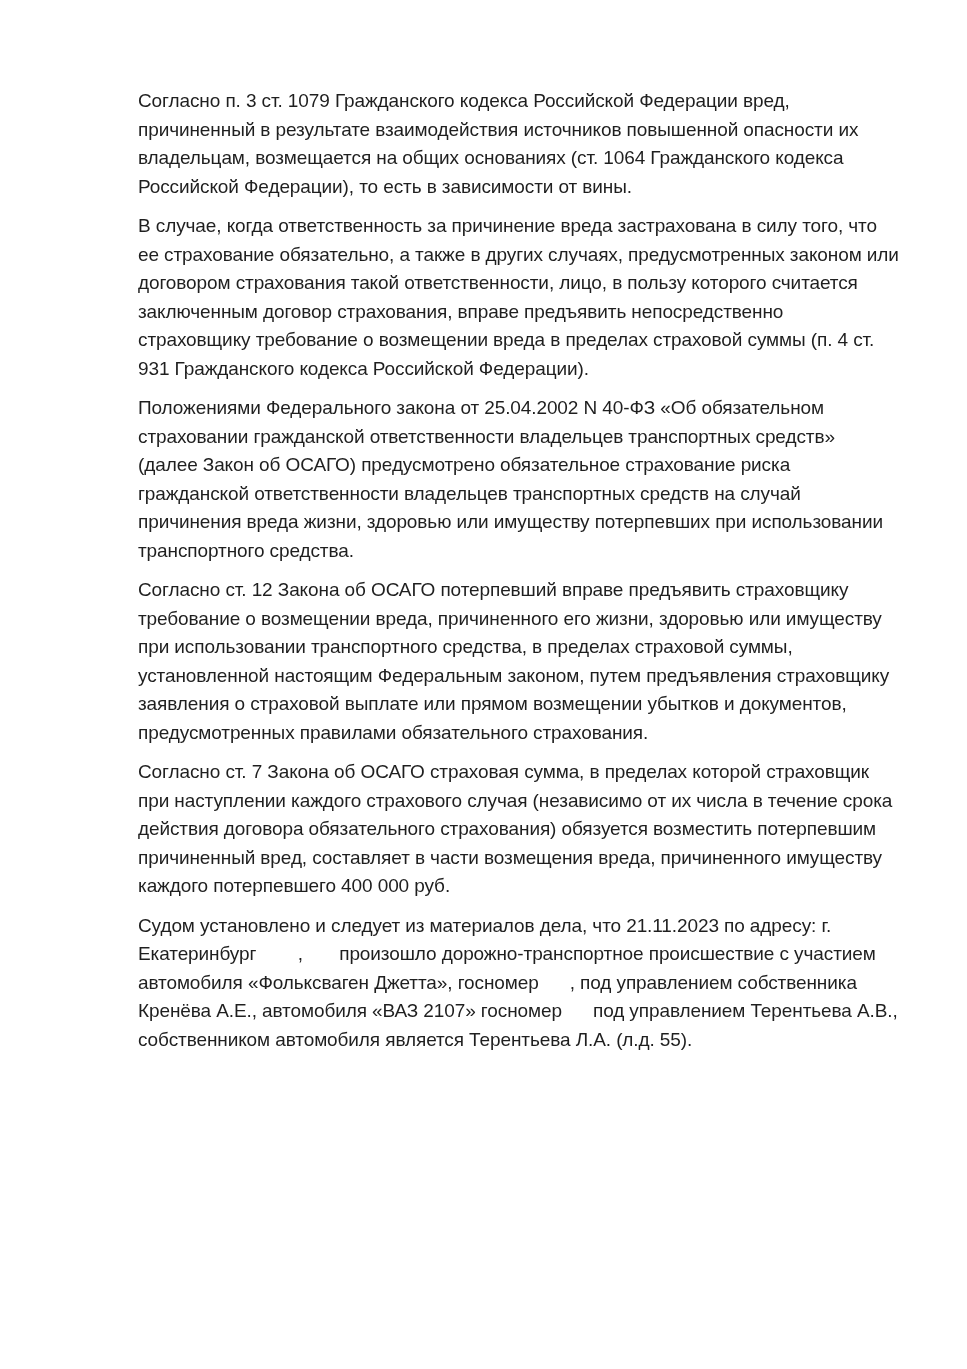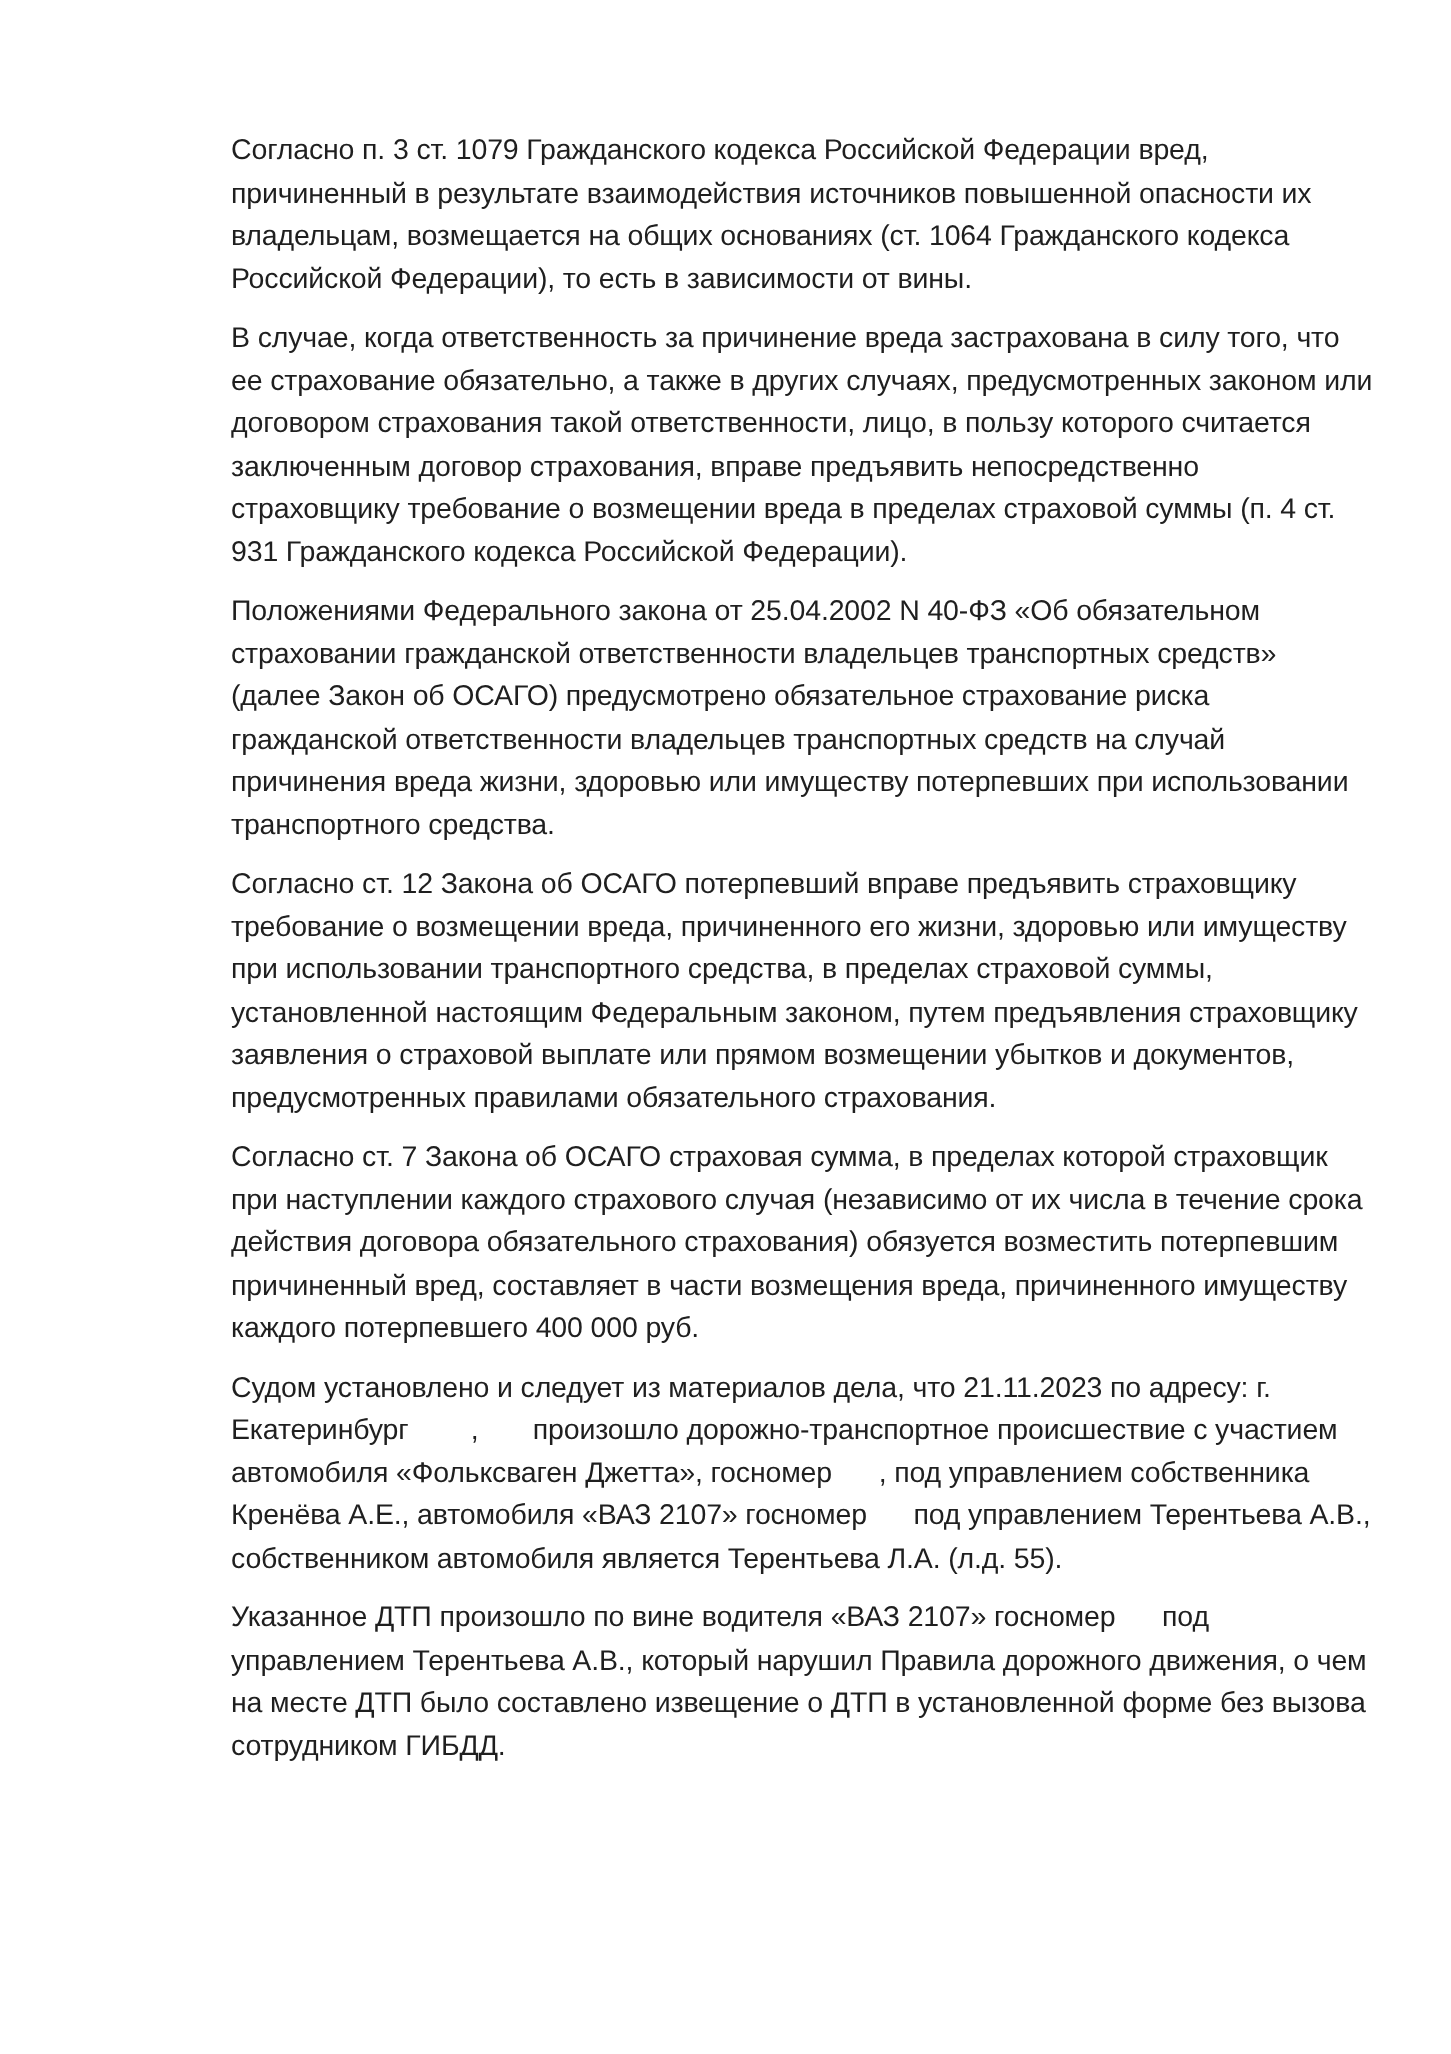--- a/index.html
+++ b/index.html
@@ -25,21 +25,21 @@
     position: absolute;
     left: 138px;
     top: 87px;
     width: 782px;
     color: #1f1f1f;
     font-size: 19px;
     line-height: 28.5px;
     letter-spacing: -0.1px;
   }
   p.para {
-    margin: 0 0 11px 16px;
+    margin: 0 0 11px 0;
     padding: 0;
     white-space: pre-wrap;
     word-wrap: break-word;
   }
 </style>
 </head>
 <body>
 
 <div class="doc-page">
   <div class="doc-body">
@@ -68,18 +68,14 @@
     <p class="para">Согласно ст. 7 Закона об ОСАГО страховая сумма, в пределах которой страховщик
 при наступлении каждого страхового случая (независимо от их числа в течение срока
 действия договора обязательного страхования) обязуется возместить потерпевшим
 причиненный вред, составляет в части возмещения вреда, причиненного имуществу
 каждого потерпевшего 400 000 руб.</p>
     <p class="para">Судом установлено и следует из материалов дела, что 21.11.2023 по адресу: г.
 Екатеринбург        ,       произошло дорожно-транспортное происшествие с участием
 автомобиля «Фольксваген Джетта», госномер      , под управлением собственника
 Кренёва А.Е., автомобиля «ВАЗ 2107» госномер      под управлением Терентьева А.В.,
 собственником автомобиля является Терентьева Л.А. (л.д. 55).</p>
-    <p class="para">Указанное ДТП произошло по вине водителя «ВАЗ 2107» госномер      под
-управлением Терентьева А.В., который нарушил Правила дорожного движения, о чем
-на месте ДТП было составлено извещение о ДТП в установленной форме без вызова
-сотрудником ГИБДД.</p>
   </div>
 </div>
 
 </body></html>

